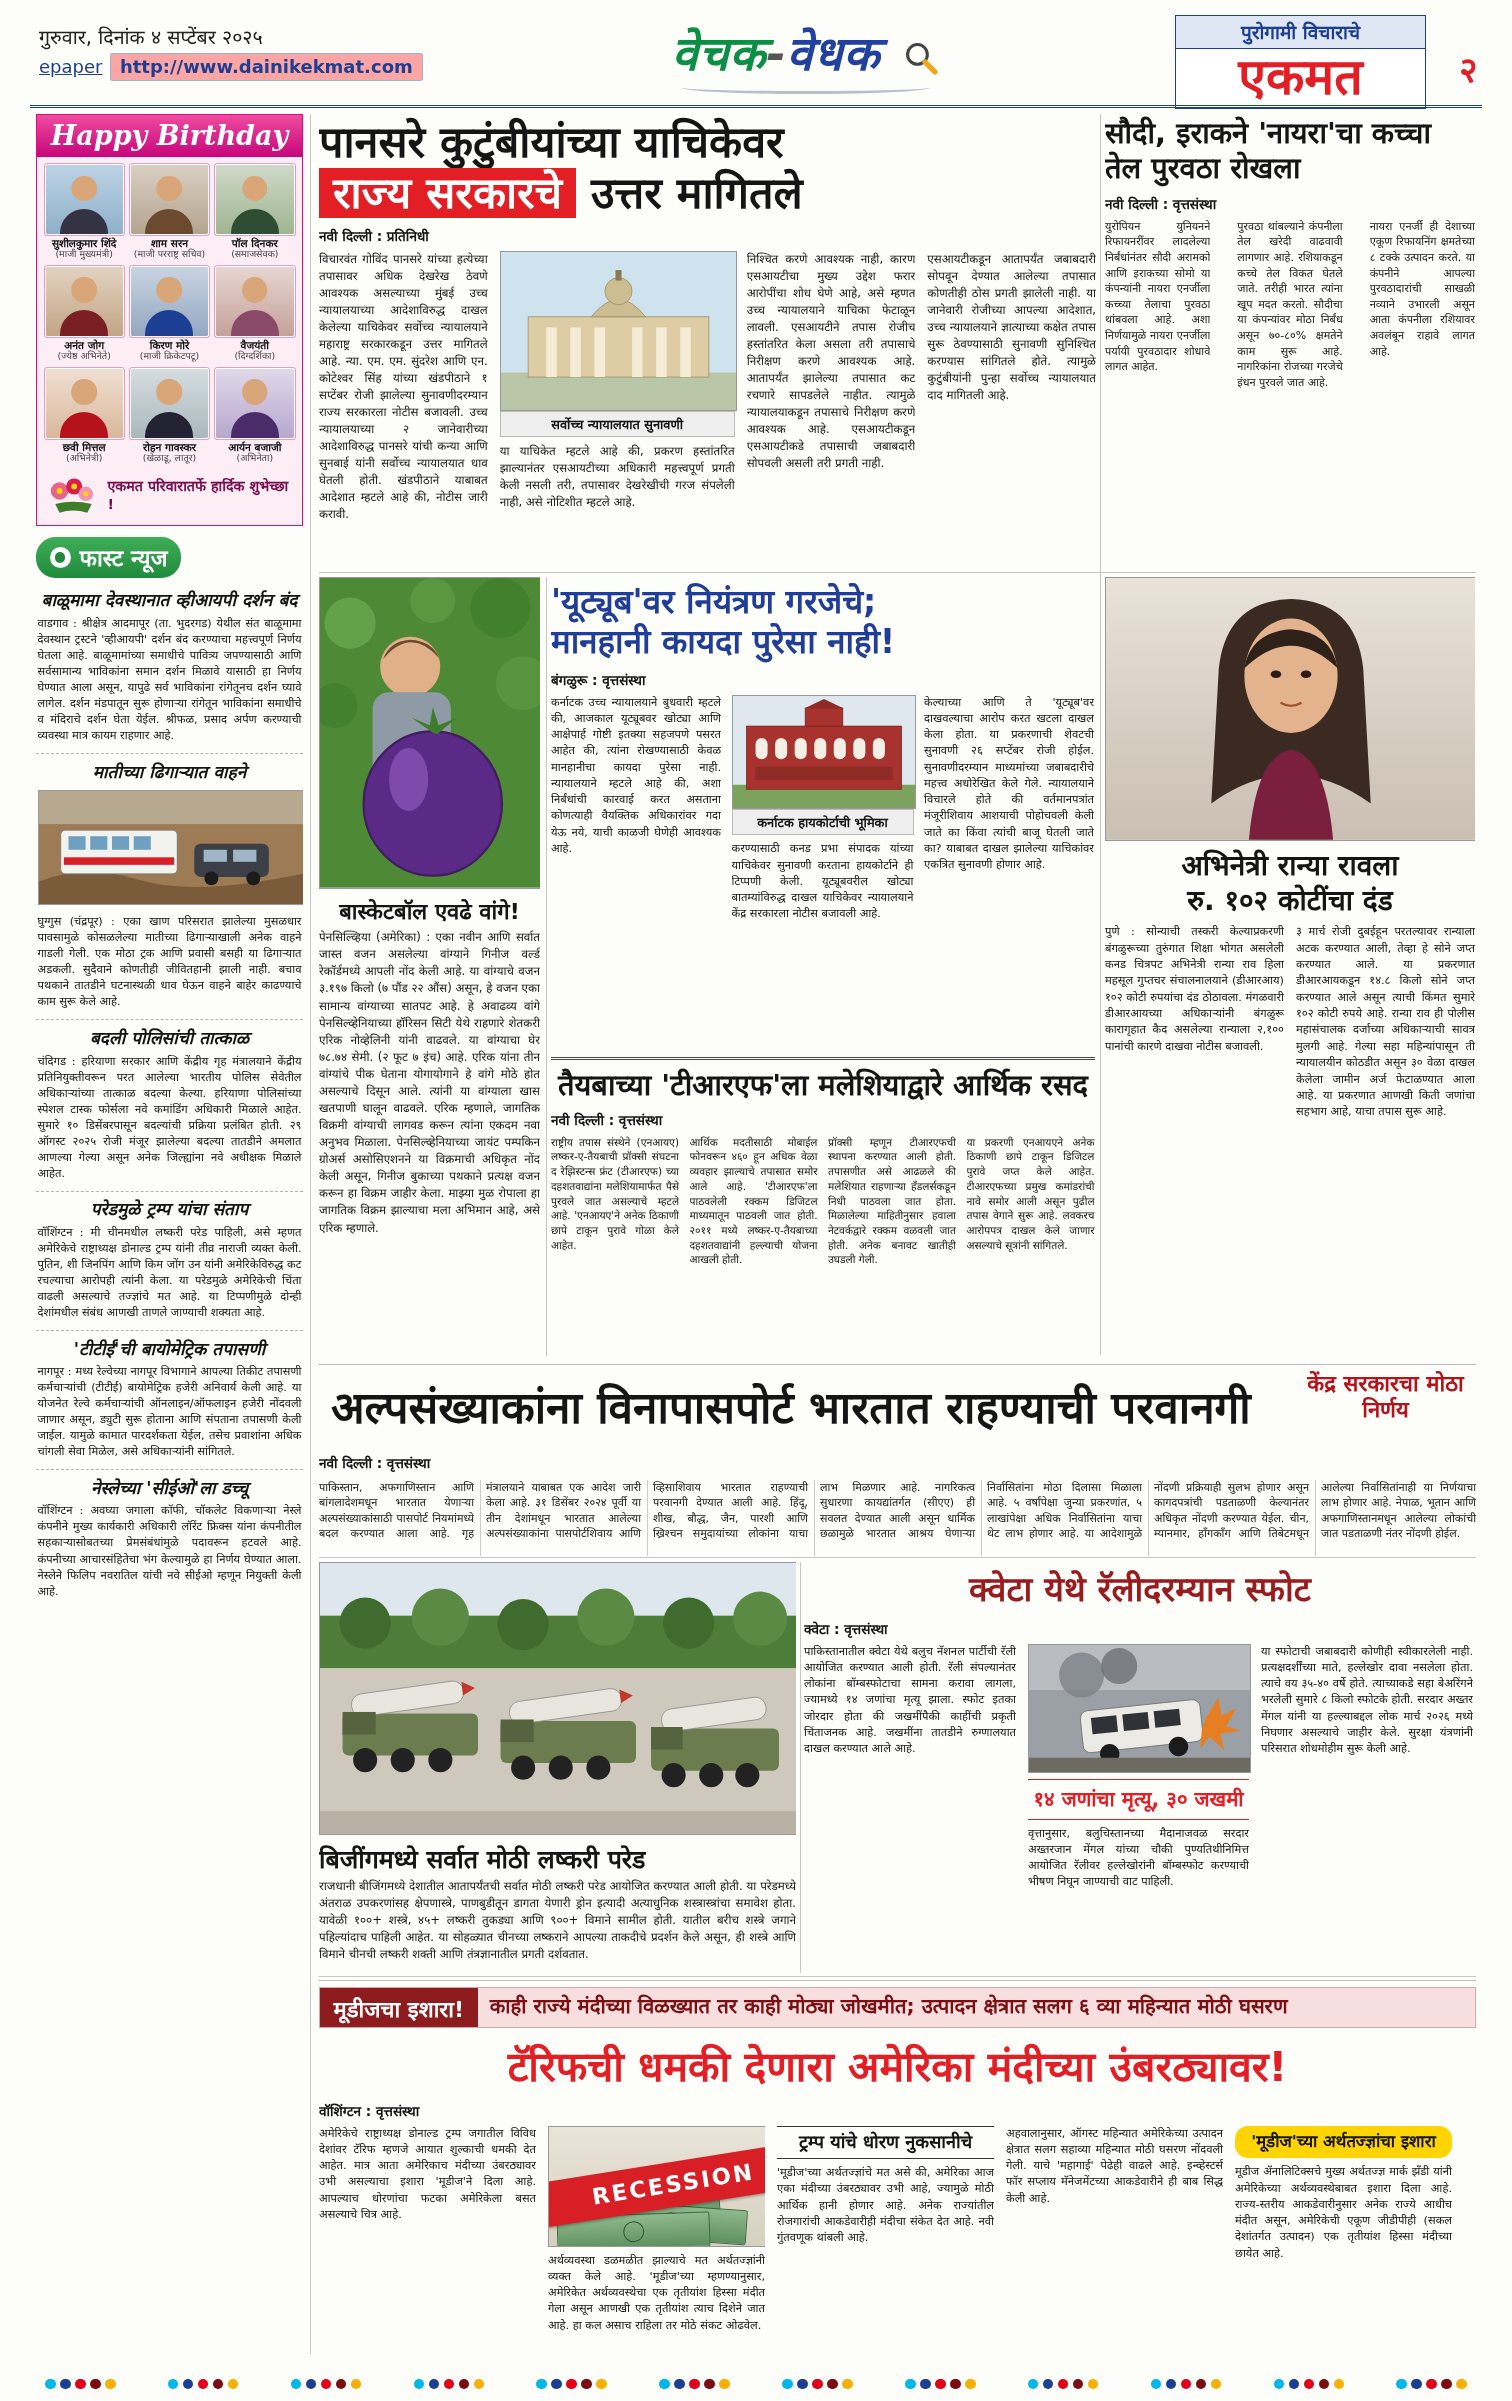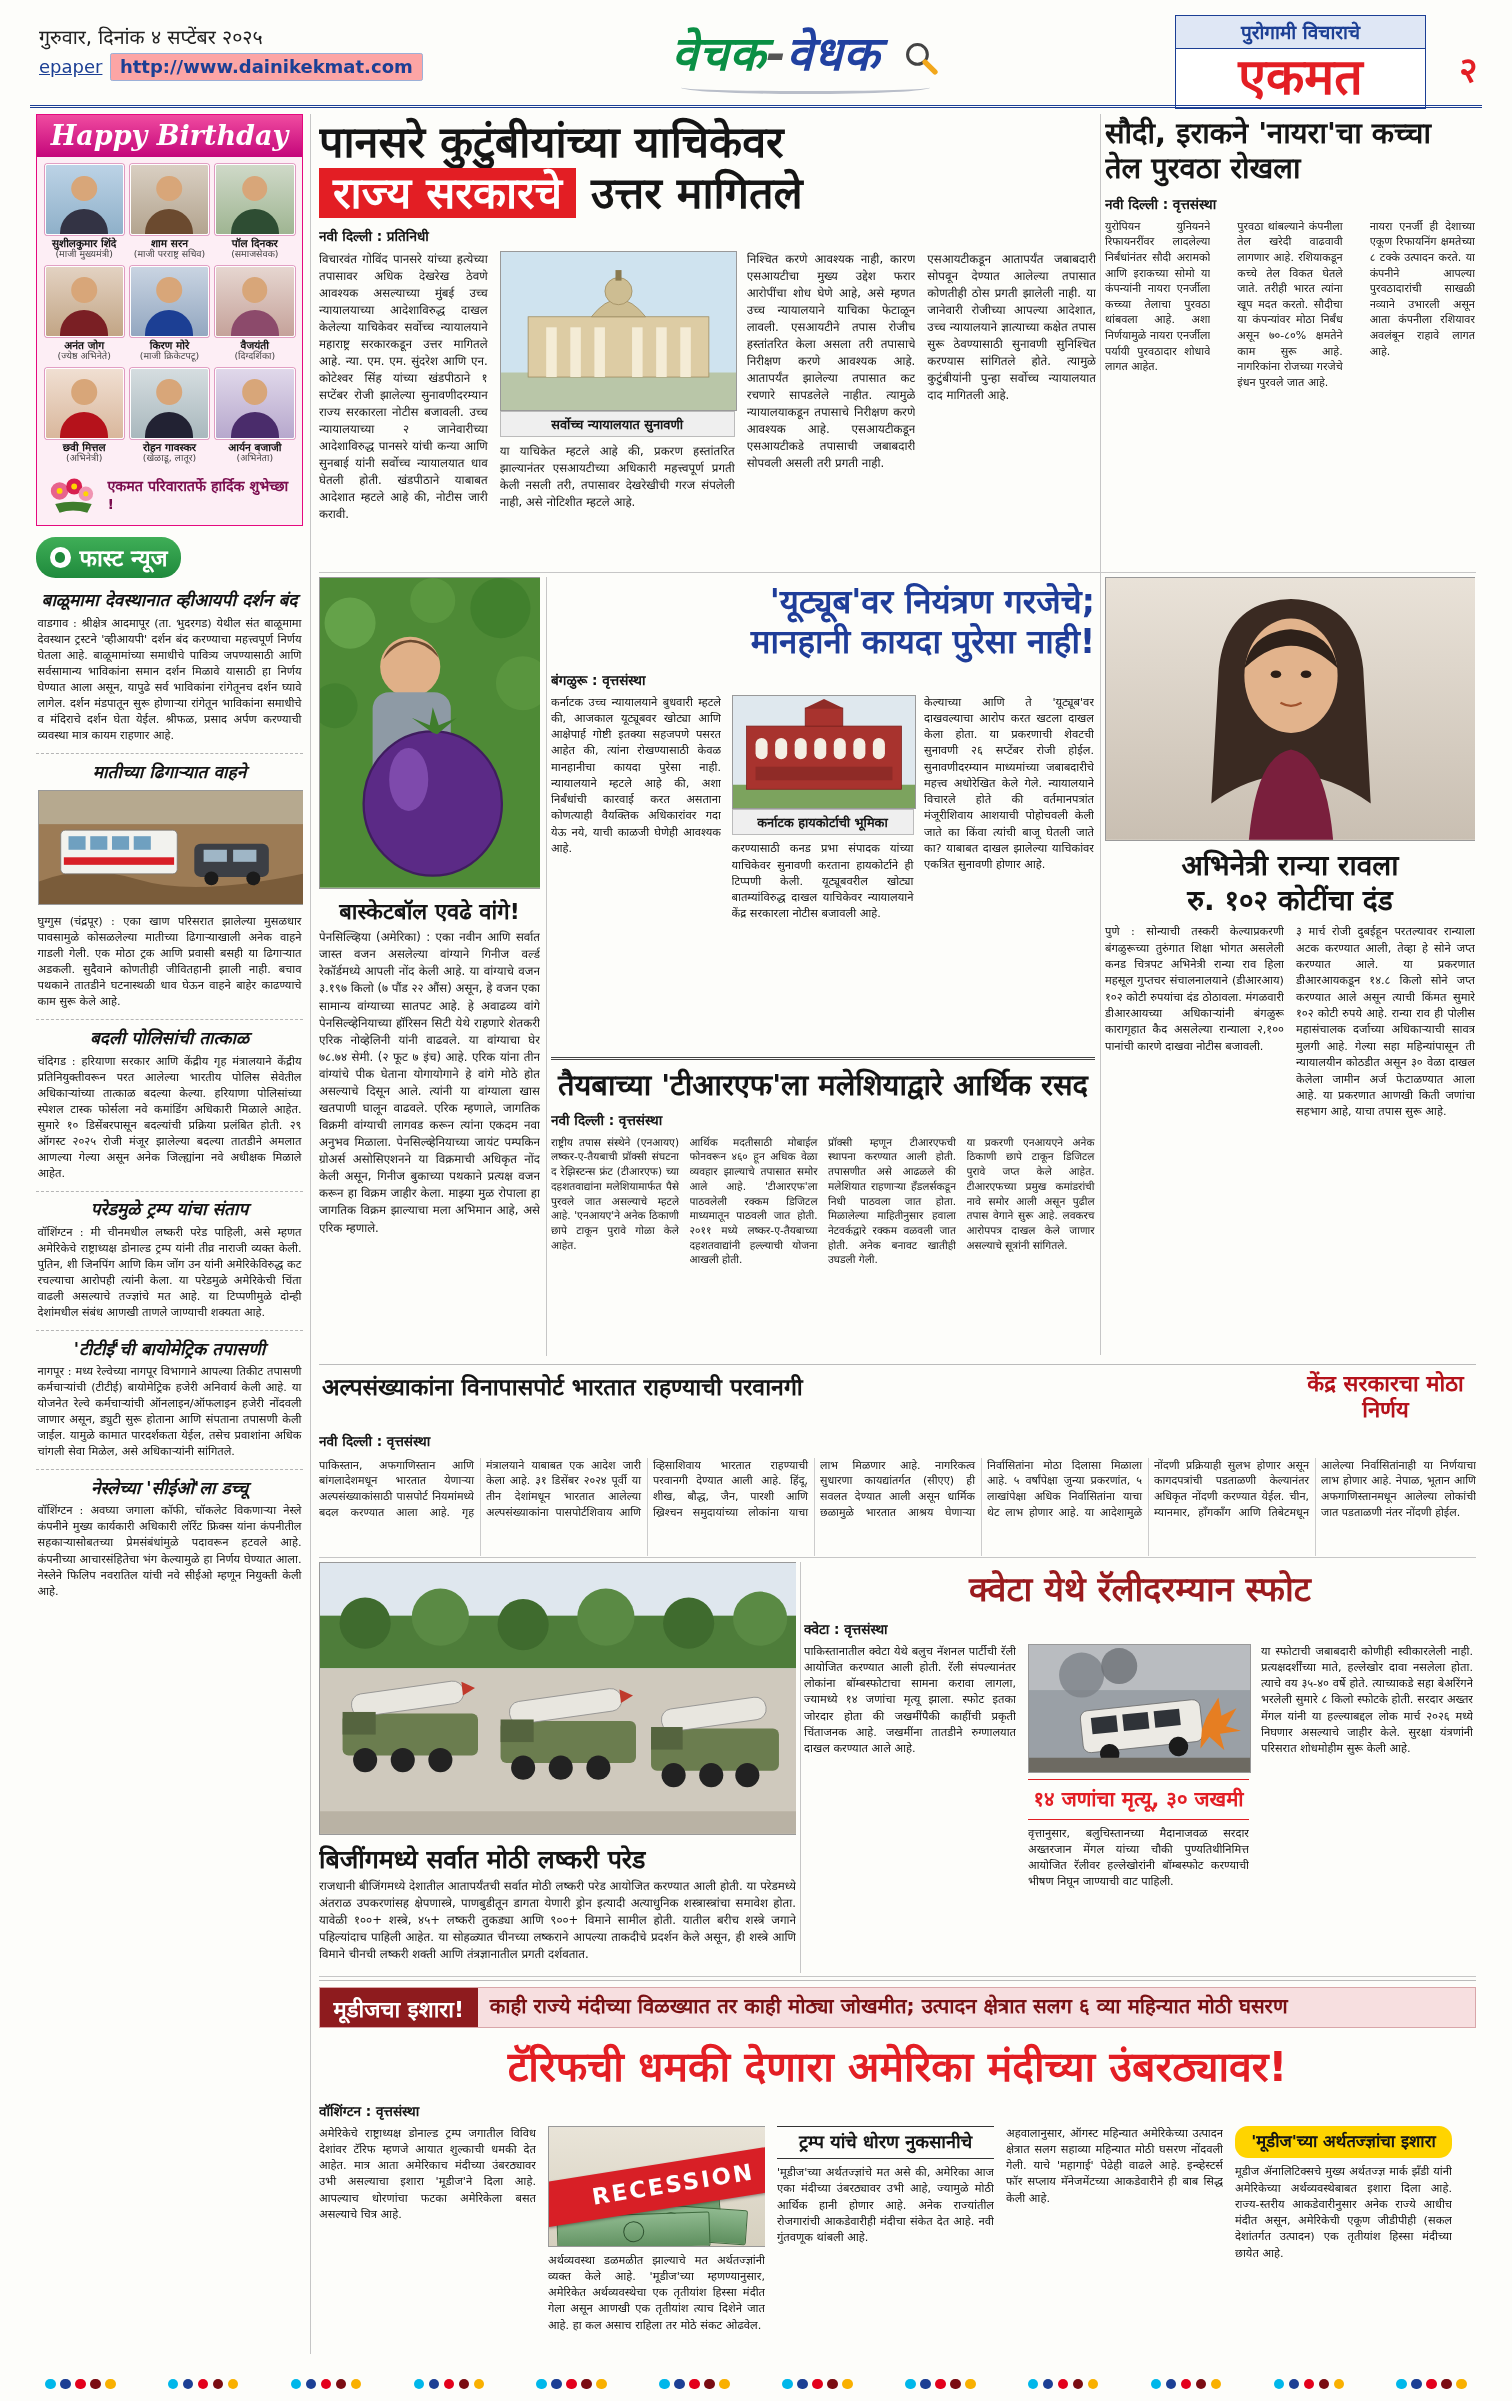--- a/index.html
+++ b/index.html
@@ -71,39 +71,39 @@
   .saudi{position:absolute;left:1105px;top:114px;width:370px;height:456px;overflow:hidden;}
   .saudi h2{margin:1.5px 0 4.5px;font-size:29px;line-height:1.22;font-weight:bold;}
   .saudi .cols{display:flex;gap:27px;}
   .saudi .cols div{width:117px;font-size:11px;line-height:1.42;overflow:hidden;height:331px;}
   
   .brinjal{position:absolute;left:319px;top:577px;width:221px;height:706px;overflow:hidden;}
   .brinjal h3{margin:6px 0 4.5px;text-align:center;font-size:22px;}
   .brinjal p{margin:0;font-size:11.7px;line-height:1.46;}
   
   .yt{position:absolute;left:551px;top:577px;width:544px;height:473px;overflow:hidden;}
-  .yt h2{margin:4.5px 0 1.5px;text-align:right;color:#1f3d99;font-size:33px;line-height:1.22;}
+  .yt h2{margin:4.5px 0 1.5px;text-align:left;color:#1f3d99;font-size:33px;line-height:1.22;}
   .yt .cols{display:flex;gap:10.5px;margin-top:4.5px;}
   .yt .c{width:170px;font-size:11.3px;line-height:1.44;overflow:hidden;height:316px;}
   .yt .cm{width:182px;flex:0 0 auto;}
   .yt .cm .txt{font-size:11.3px;line-height:1.44;overflow:hidden;height:148px;margin-top:6px;}
   
   .act{position:absolute;left:1105px;top:577px;width:370px;height:779px;overflow:hidden;}
   .act h3{margin:7.5px 0 6px;text-align:center;font-size:28px;line-height:1.25;}
   .act .cols{display:flex;gap:12px;}
   .act .cols div{width:179px;font-size:11.3px;line-height:1.45;overflow:hidden;height:392px;}
   
   .trf{position:absolute;left:551px;top:1057px;width:544px;height:298px;border-top:3px double #444;overflow:hidden;}
   .trf h2{margin:7.5px 0 3px;text-align:center;font-size:29px;line-height:1.2;}
   .trf .cols{display:flex;gap:10.5px;margin-top:3px;}
   .trf .cols div{width:128px;font-size:10.5px;line-height:1.4;overflow:hidden;height:188px;}
   
   .mino{position:absolute;left:319px;top:1364px;width:1157px;height:191px;border-top:0.8px solid #bbb;overflow:hidden;}
   .mino-head{display:flex;align-items:flex-start;gap:18px;margin-top:6px;}
-  .mino h2{margin:3px;font-size:23px;line-height:1.15;flex:1;}
+  .mino h2{margin:12px;font-size:44px;line-height:1.15;flex:1;}
   .mino .badge{color:#b5121b;font-weight:bold;font-size:22px;line-height:1.2;width:181px;text-align:center;}
   .mino .body{column-count:7;column-gap:12px;column-rule:0.8px solid #ccc;font-size:11px;line-height:1.42;margin-top:7.5px;height:113px;overflow:hidden;}
   
   .parade{position:absolute;left:319px;top:1562px;width:477px;height:411px;overflow:hidden;}
   .parade h3{margin:6px 0 3px;font-size:25px;}
   .parade p{margin:0;font-size:11.7px;line-height:1.45;}
   
   .quetta{position:absolute;left:804px;top:1562px;width:672px;height:411px;overflow:hidden;}
   .quetta h2{margin:3px 0 4.5px;text-align:center;color:#9a1b1e;font-size:34px;}
   .quetta .cols{display:flex;gap:12px;}

